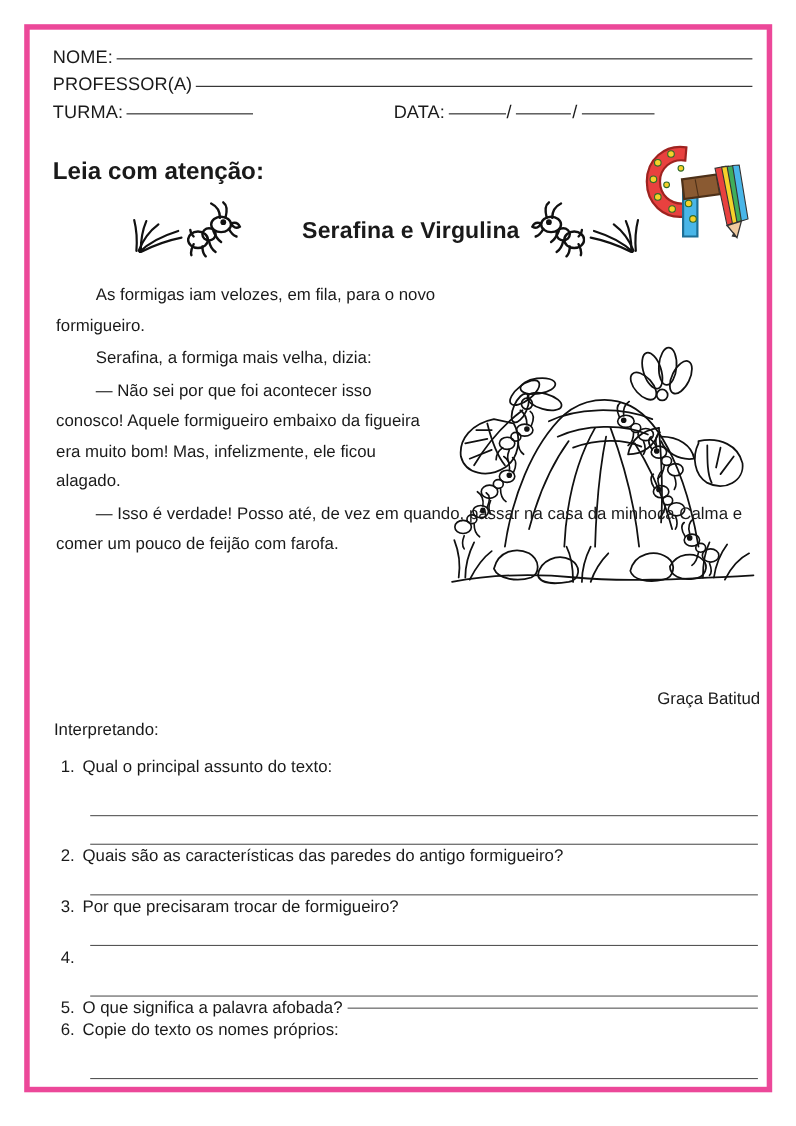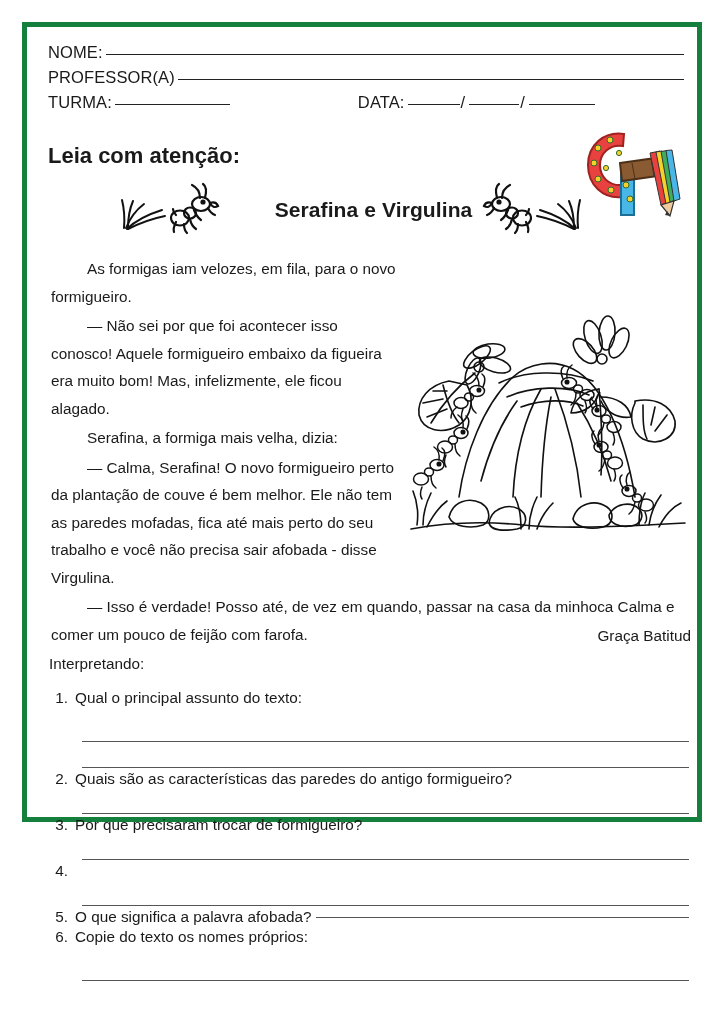--- a/index.html
+++ b/index.html
@@ -12,22 +12,22 @@
     font-family: "Liberation Sans", sans-serif;
     color: #1a1a1a;
     overflow: hidden;
     position: relative;
   }
 
   
   .page {
     position: absolute;
     left: 22px; top: 22px;
-    width: 680px; height: 800px;
-    border: 5px solid #15803d;
+    width: 680px; height: 971px;
+    border: 5px solid #ec4899;
     background: #ffffff;
     padding: 3px;
   }
   .page-inner {
     width: 100%; height: 100%;
     border: 1px solid #ffffff;
     background: #ffffff;
     position: relative;
   }
 
@@ -373,23 +373,22 @@
           <path d="M224 200 C222 194 224 189 227 187 M220 203 C216 197 216 192 219 190"></path>
           <circle cx="224" cy="204" r="1.8" fill="#111"></circle>
           <path d="M232 217 C231 223 229 227 226 229 M242 227 C244 232 244 236 242 238"></path>
         </g>
       </g>
     </svg>
   </div>
 
   <div class="story">
     <p class="ind narrow">As formigas iam velozes, em fila, para o novo formigueiro.</p>
+    <p class="ind narrow">Serafina, a formiga mais velha, dizia:</p>
     <p class="ind narrow">— Não sei por que foi acontecer isso conosco! Aquele formigueiro embaixo da figueira era muito bom! Mas, infelizmente, ele ficou alagado.</p>
-    <p class="ind narrow">Serafina, a formiga mais velha, dizia:</p>
-    <p class="ind narrow">— Calma, Serafina! O novo formigueiro perto da plantação de couve é bem melhor. Ele não tem as paredes mofadas, fica até mais perto do seu trabalho e você não precisa sair afobada - disse Virgulina.</p>
     <p class="ind">— Isso é verdade! Posso até, de vez em quando, passar na casa da minhoca Calma e comer um pouco de feijão com farofa.</p>
   </div>
   <div class="author">Graça Batitud</div>
 
   <div class="questions">
     <div class="interp">Interpretando:</div>
 
     <div class="q">
       <span class="q-num">1.</span>
       <span class="q-text">Qual o principal assunto do texto:</span>

